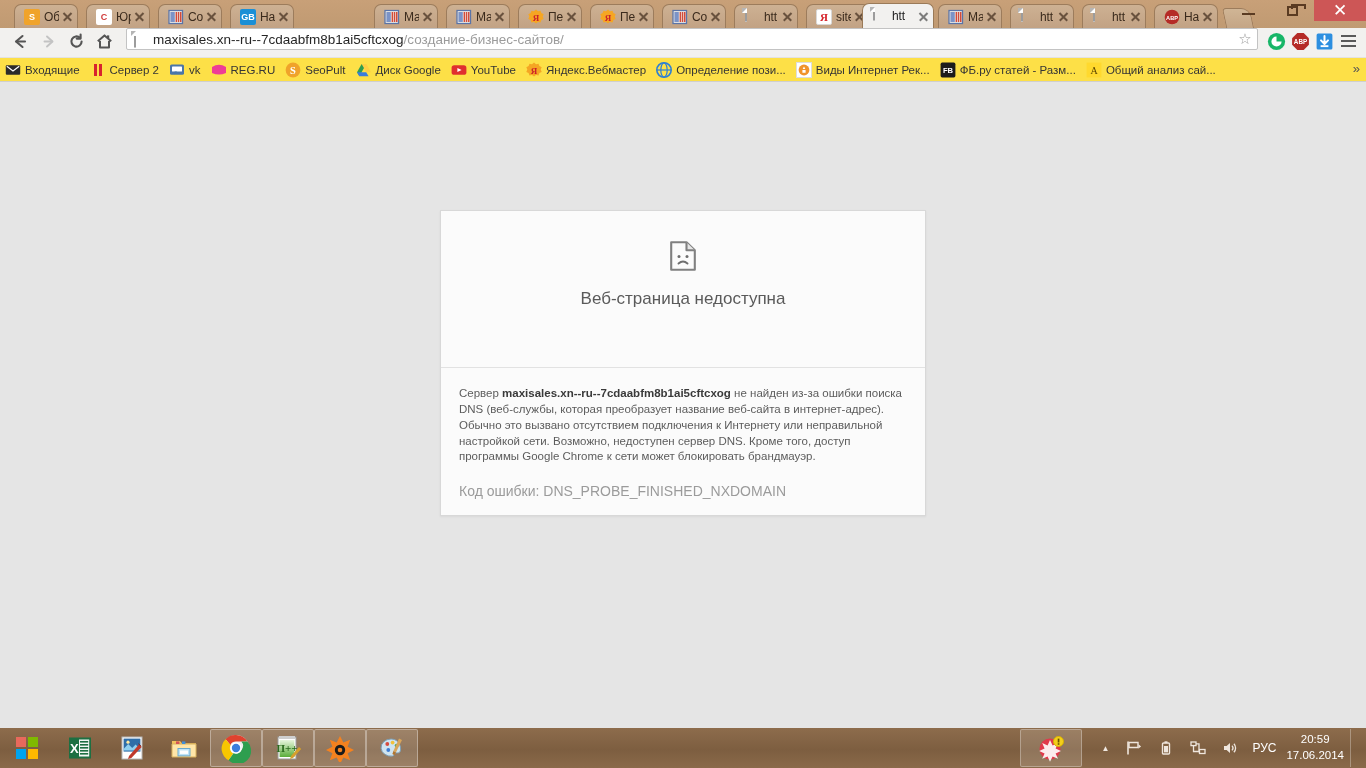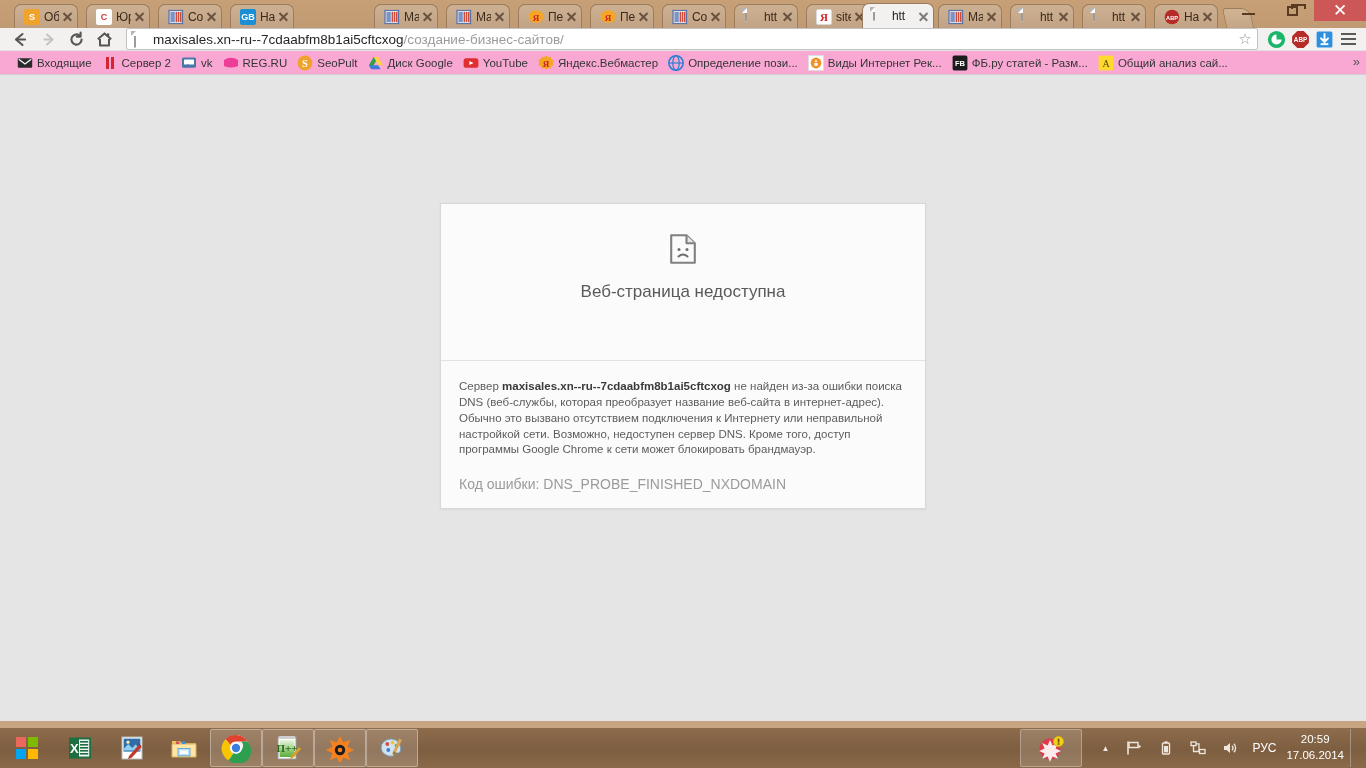--- a/index.html
+++ b/index.html
@@ -103,25 +103,24 @@
     color: #fff;
   }
   .wbtn.close { background: #cd5656; width: 52px; }
   .wmin { width: 13px; height: 2px; background: #5a3b22; margin-top:7px;}
   .wmax { width: 11px; height: 10px; border: 2px solid #5a3b22; position: relative;}
   .wmax::after{content:"";position:absolute;left:2px;top:-4px;width:11px;height:3px;border:2px solid #5a3b22;border-bottom:none;}
   .wclose-g { font-size: 17px; line-height: 1; color: #fff; }
 
   
   #toolbar {
-    height: 23px;
+    height: 30px;
     background: #f2f1ef;
     display: flex;
-    align-items: center;
-    padding: 8px 6px;
+    padding: 0 6px;
     border-bottom: 1px solid #e3e2e0;
   }
   .navbtn {
     width: 28px; height: 26px;
     display: flex; align-items: center; justify-content: center;
     color: #5b5b5b;
     flex: 0 0 auto;
   }
   .navbtn.dim { color: #c0c0c0; }
   .arrow-svg { display:block; }
@@ -149,25 +148,25 @@
   .ext-icon {
     width: 24px; height: 26px; flex: 0 0 24px;
     display: flex; align-items: center; justify-content: center;
   }
   .menu-lines { width: 15px; }
   .menu-lines i { display:block; height: 2px; background: #5a5a5a; margin: 3px 0; }
 
   
   #bookmarks {
     height: 24px;
-    background: #f9a8d4;
+    background: #fde047;
     border-bottom: 1px solid #cfcfcf;
     display: flex;
     align-items: center;
-    padding: 0 12px;
+    padding: 0 0;
     white-space: nowrap;
     overflow: hidden;
     position: relative;
   }
   .bm {
     display: flex; align-items: center;
     height: 20px; padding: 0 5px;
     font-size: 11.5px; color: #353535;
     flex: 0 0 auto;
   }

